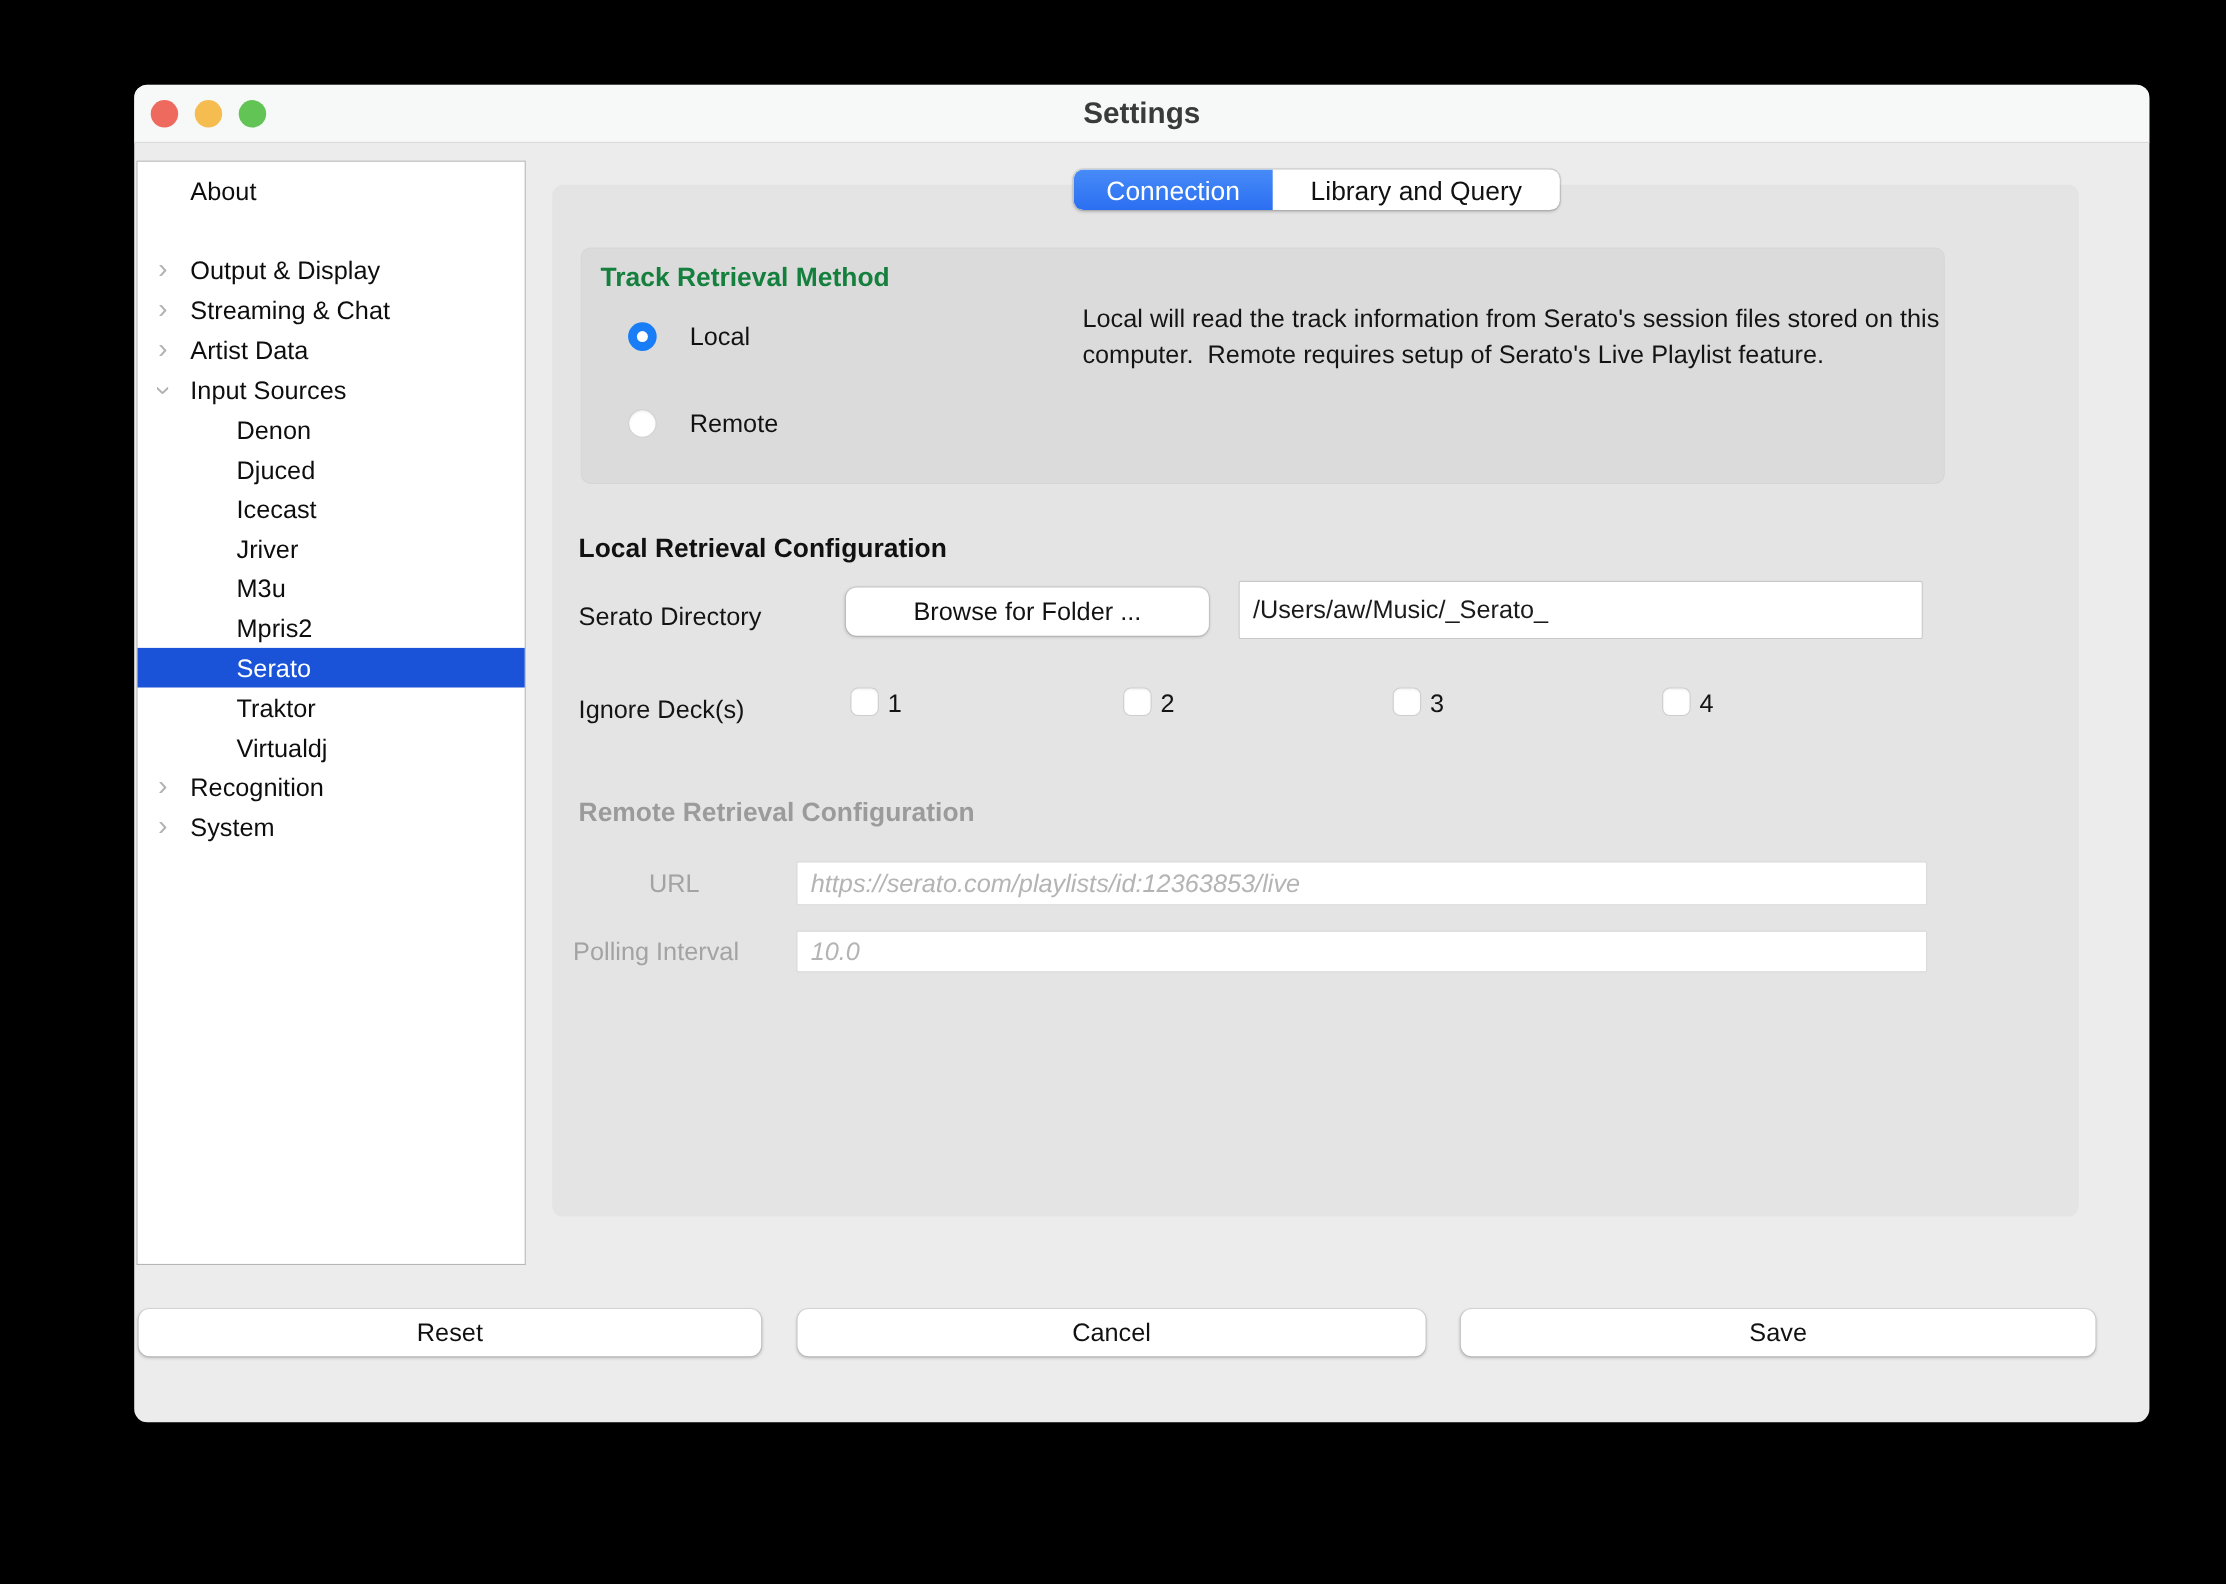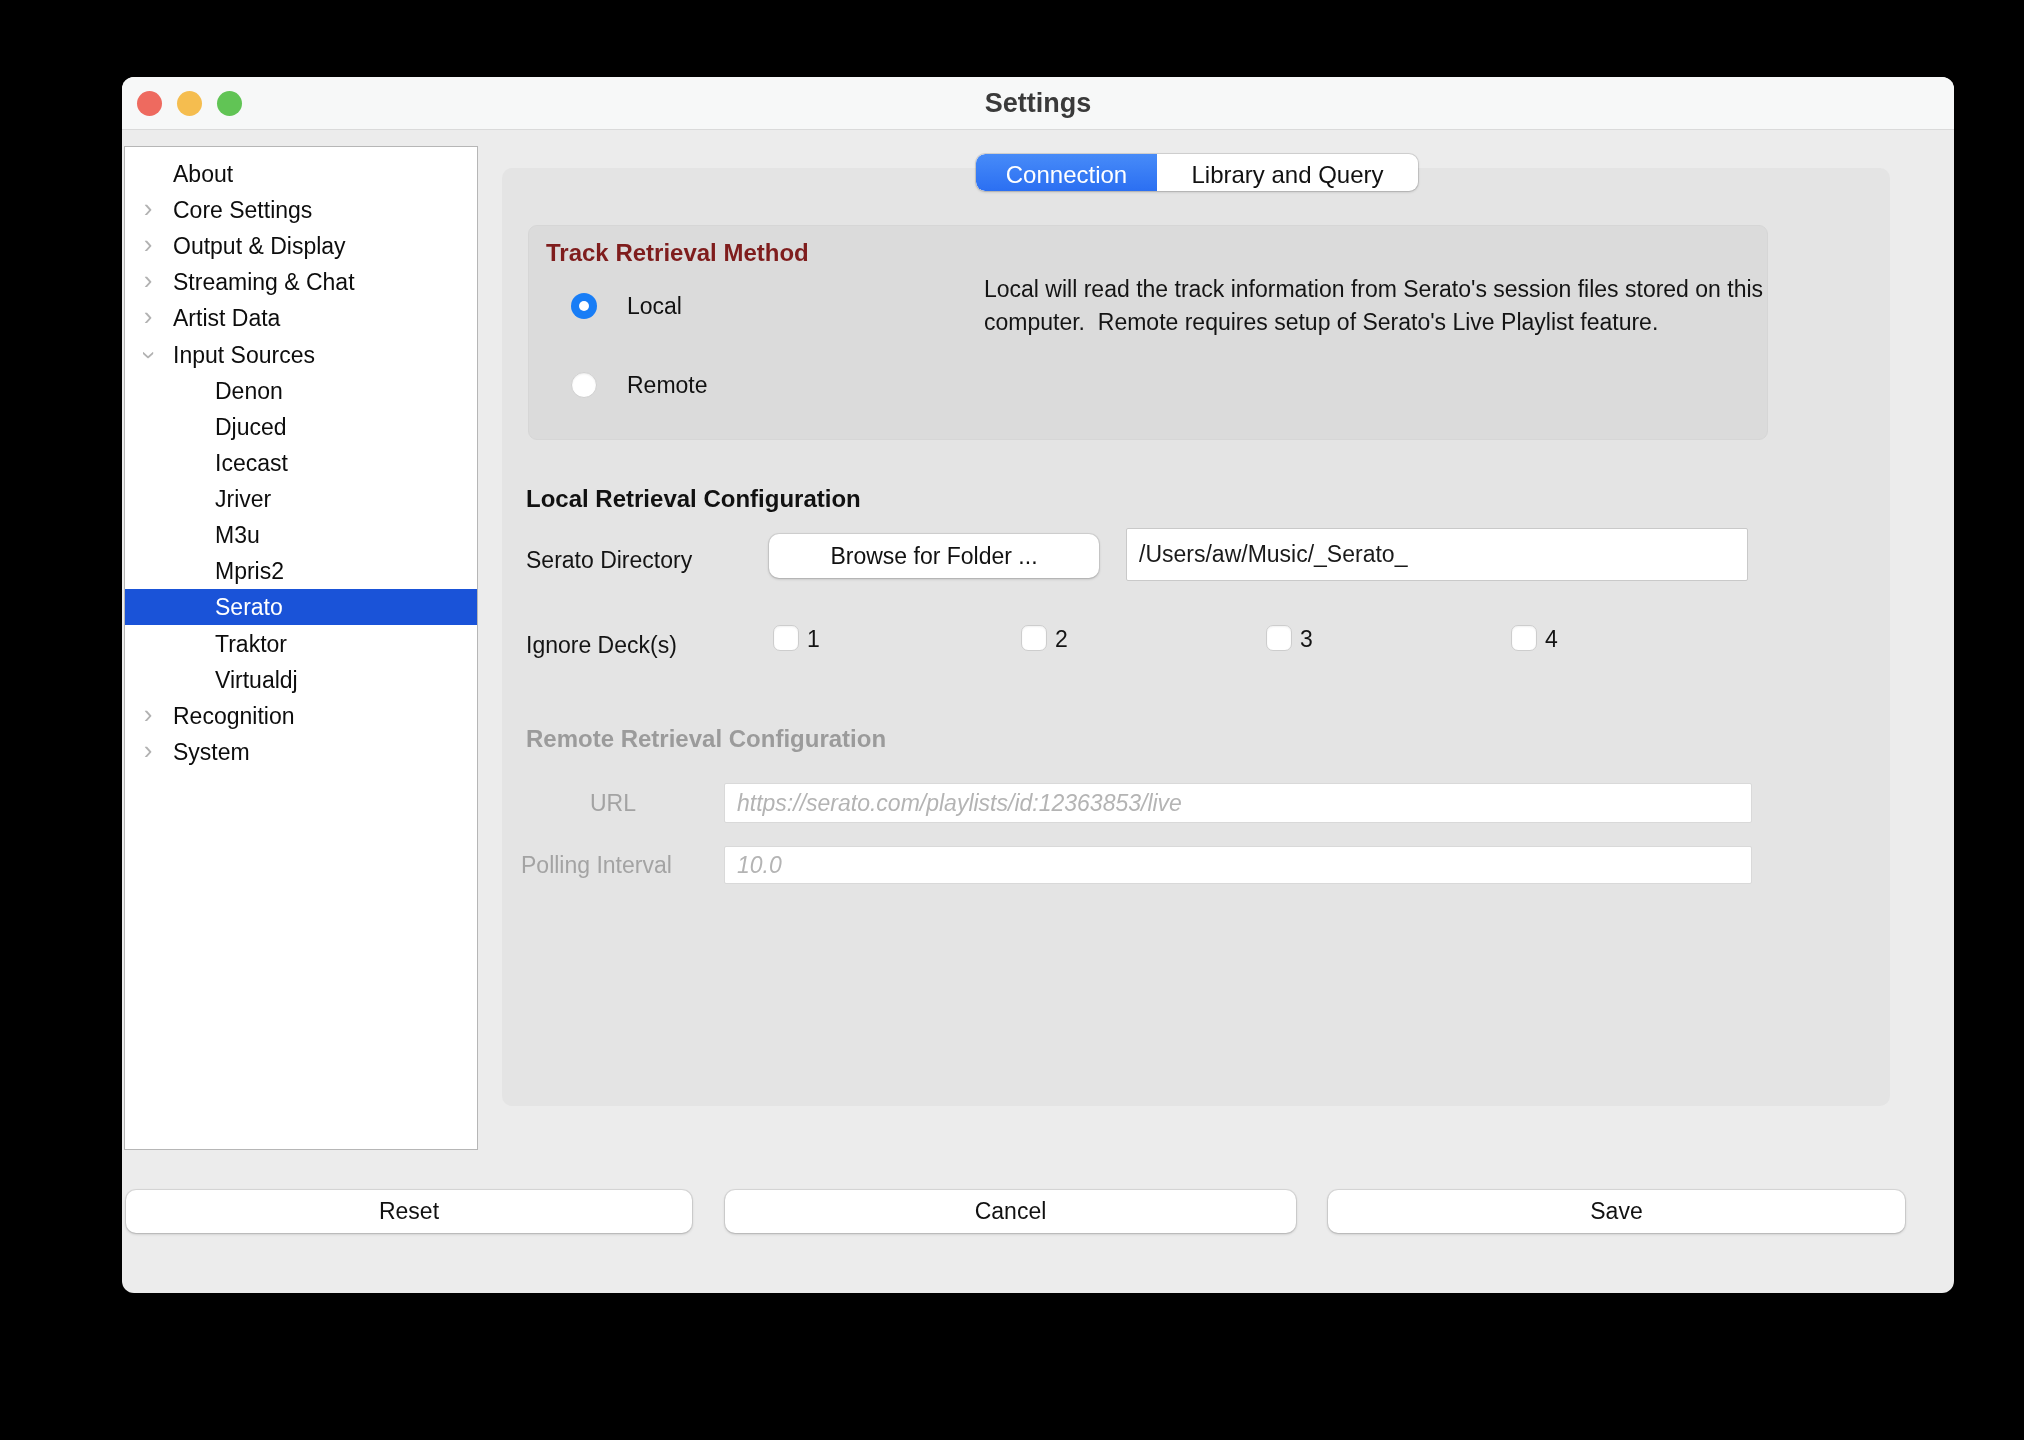--- a/index.html
+++ b/index.html
@@ -32,21 +32,21 @@
     border-radius:10px;}
   
   .tabgroup{position:absolute;left:854px;top:77px;width:442px;height:37px;background:#fff;
     border-radius:9px;display:flex;box-shadow:0 0 0 1px rgba(0,0,0,.10),0 1px 3px rgba(0,0,0,.18);overflow:hidden;z-index:5;}
   .tab{font-size:24px;line-height:41px;text-align:center;}
   .tab.active{width:181px;background:linear-gradient(#478bf8,#2b6ff2);color:#fff;border-radius:9px 0 0 9px;}
   .tab.inactive{flex:1;color:#111;}
   
   .groupbox{position:absolute;left:406px;top:148px;width:1240px;height:215px;background:#dbdbdb;
     border-radius:9px;border:1px solid #d6d6d6;box-sizing:border-box;}
-  .gb-heading{position:absolute;left:17px;top:13px;font-size:24px;font-weight:bold;color:#7f1d1d;}
+  .gb-heading{position:absolute;left:17px;top:13px;font-size:24px;font-weight:bold;color:#15803d;}
   .radiorow{position:absolute;left:42px;height:27px;line-height:27px;font-size:23px;color:#111;}
   .radio{position:absolute;left:0;top:0;width:26px;height:26px;border-radius:50%;box-sizing:border-box;}
   .radio.on{background:#187df6;}
   .radio.on::after{content:"";position:absolute;left:8px;top:8px;width:10px;height:10px;border-radius:50%;background:#fff;}
   .radio.off{background:#fff;border:1px solid #d0d0d0;box-shadow:inset 0 1px 2px rgba(0,0,0,.08);}
   .radiolabel{margin-left:56px;}
   .gb-desc{position:absolute;left:455px;top:47px;width:790px;font-size:23px;line-height:32.5px;
     color:#141414;white-space:pre-wrap;}
   
   .h2{position:absolute;font-size:24px;font-weight:bold;color:#111;}
@@ -71,24 +71,20 @@
   <div class="titlebar">
     <div class="light red"></div>
     <div class="light yellow"></div>
     <div class="light green"></div>
     <div class="title">Settings</div>
   </div>
 
   <div class="sidebar">
     <div class="srow lv0" style="top:9px">
         <span class="lbl">About</span>
-      </div>
-    <div class="srow lv0" style="top:45px">
-        <span class="chev right"></span>
-        <span class="lbl">Core Settings</span>
       </div>
     <div class="srow lv0" style="top:81px">
         <span class="chev right"></span>
         <span class="lbl">Output &amp; Display</span>
       </div>
     <div class="srow lv0" style="top:117px">
         <span class="chev right"></span>
         <span class="lbl">Streaming &amp; Chat</span>
       </div>
     <div class="srow lv0" style="top:153px">

